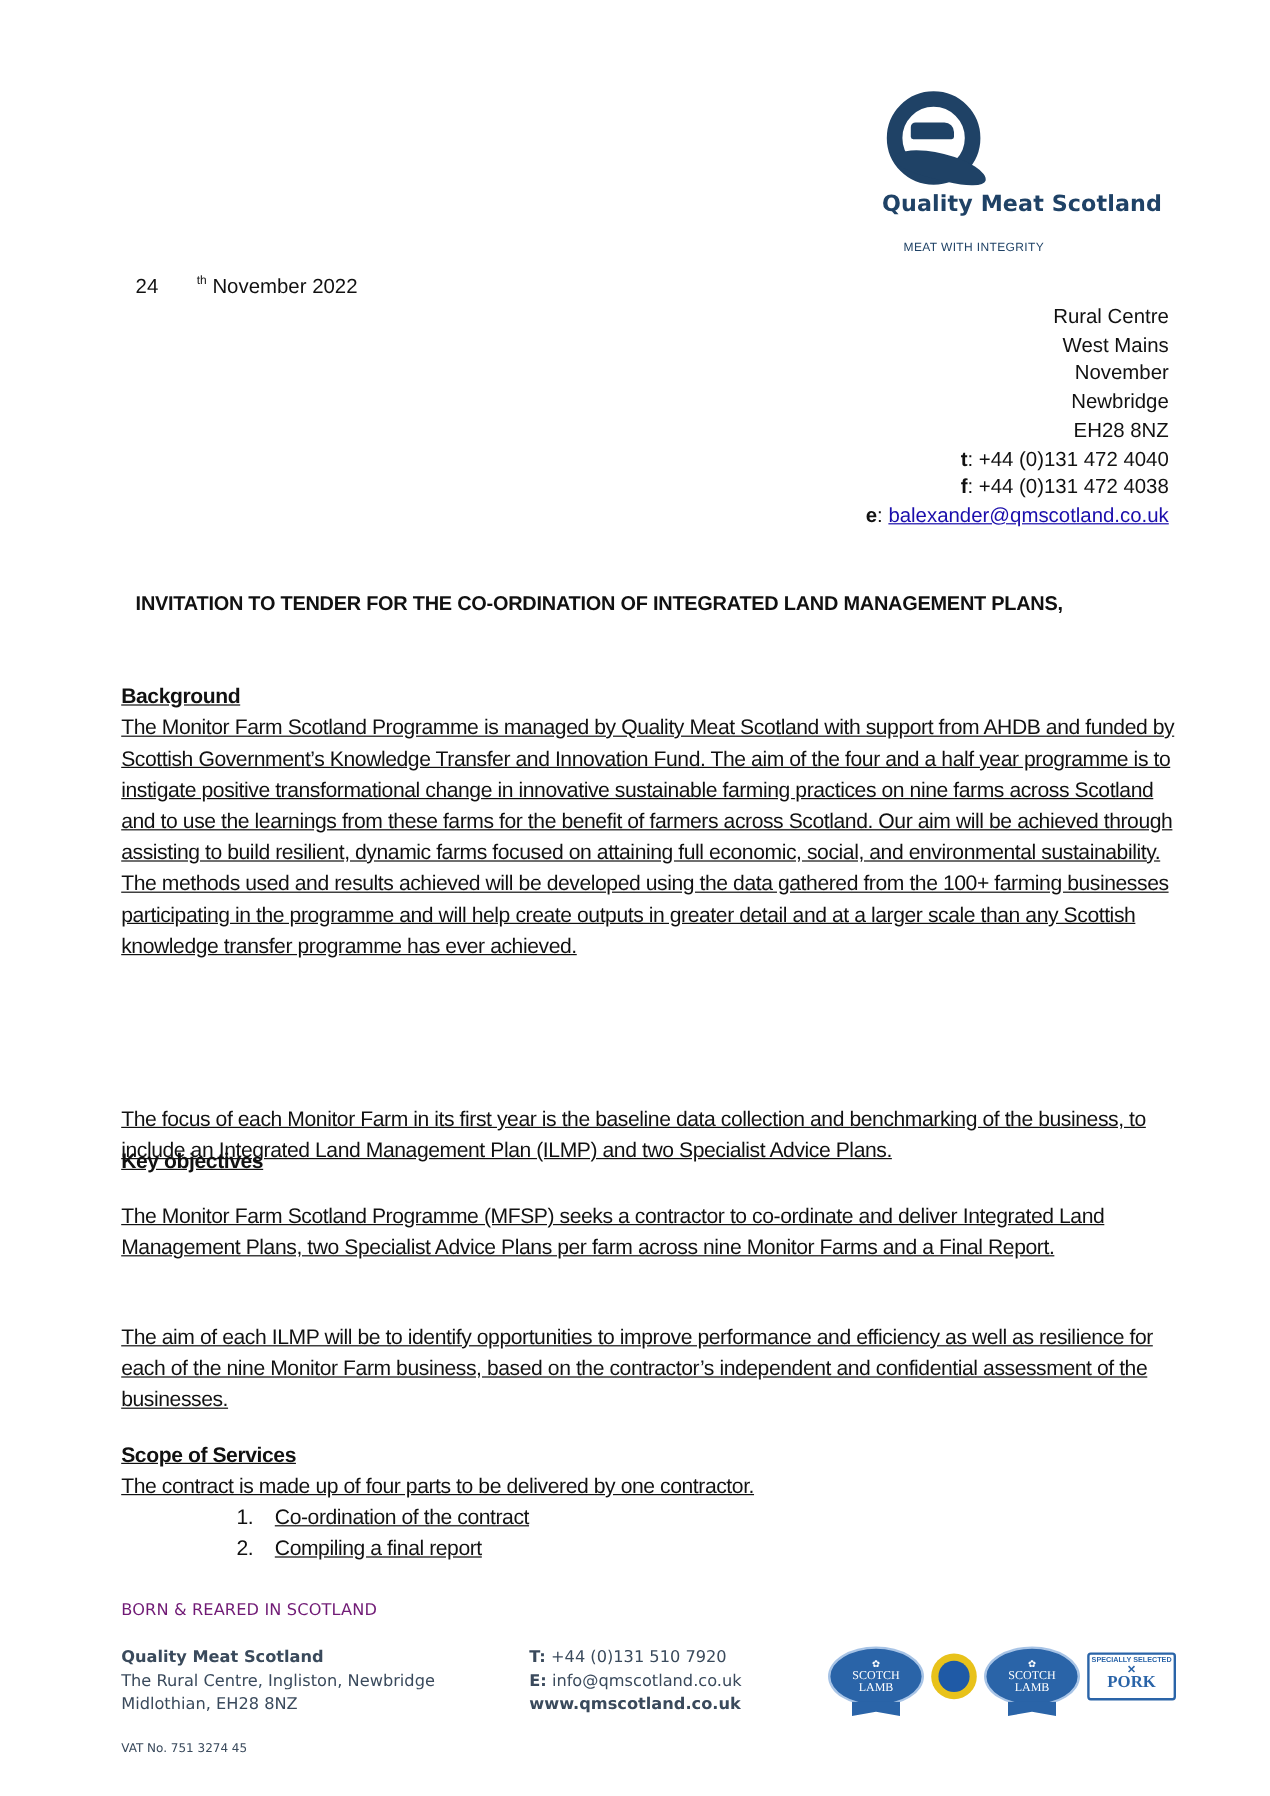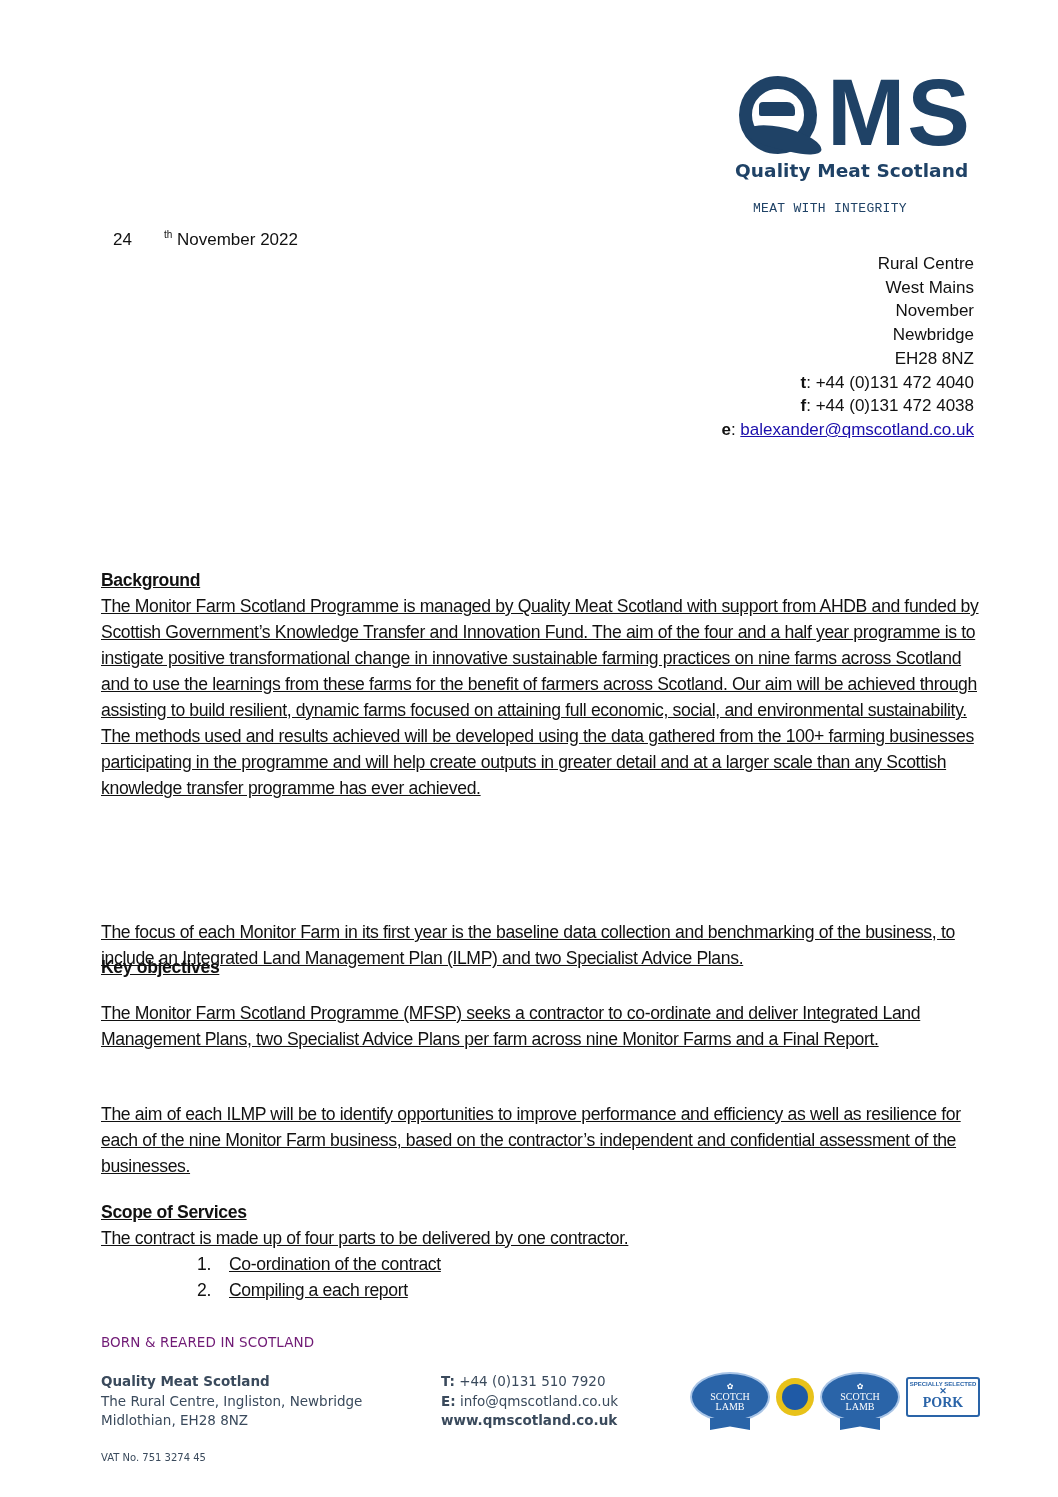--- a/index.html
+++ b/index.html
@@ -13,21 +13,21 @@
   #logo .q { width:88px; height:82px; position:relative; }
   #logo .q .ring { position:absolute; left:0; top:0; width:70px; height:70px; border:13px solid #1f4266;
                    border-radius:50%; box-sizing:border-box; left:4px; top:4px; width:78px; height:78px; }
   #logo .q .tail { position:absolute; left:10px; top:56px; width:78px; height:22px; background:#1f4266;
                    border-radius:50% 50% 40% 40% / 60% 60% 40% 40%; transform:rotate(14deg); }
   #logo .q .animal { position:absolute; left:24px; top:30px; width:36px; height:14px; background:#1f4266; border-radius:4px 8px 2px 2px; }
   #logo .ms { font-family:"Liberation Sans", sans-serif; font-weight:bold; color:#1f4266; font-size:94px;
               line-height:82px; letter-spacing:2px; margin-left:4px; }
   #logo .name { font-family:"DejaVu Sans", sans-serif; font-weight:bold; color:#1f4266; font-size:18.5px;
                 margin-top:6px; letter-spacing:0.1px; }
-  #logo .tagline { font-family:Liberation Mono, monospace; color:#1f4266; font-size:13px; margin-top:20px;
+  #logo .tagline { font-family:Liberation Sans, sans-serif; color:#1f4266; font-size:10px; margin-top:20px;
                    letter-spacing:0.3px; padding-left:18px; }
 
   .calibri { font-family:"Liberation Sans", sans-serif; }
   #date { left:113px; top:229px; font-size:17px; }
   #date sup { font-size:10px;padding-left:32px; }
 
   #address { right:84px; top:252px; text-align:right; font-size:17px; line-height:23.7px; }
   #address a { color:#1a0dab; text-decoration:underline; }
   #address b { font-weight:bold; }
 
@@ -69,40 +69,40 @@
 </head>
 <body>
 
 <div id="logo" class="abs">
   <div class="qms">
     <div class="q">
       <div class="ring"></div>
       <div class="animal"></div>
       <div class="tail"></div>
     </div>
-    <div class="ms">MS</div>
   </div>
   <div class="name">Quality Meat Scotland</div>
   <div class="tagline">MEAT WITH INTEGRITY</div>
 </div>
 
 <div id="date" class="abs calibri"><span>24</span><sup>th</sup><span> November 2022</span></div>
 
 <div id="address" class="abs calibri">
   <div>Rural Centre</div>
   <div>West Mains</div>
   <div>November</div>
   <div>Newbridge</div>
   <div>EH28 8NZ</div>
   <div><b>t</b><span>: +44 (0)131 472 4040</span></div>
   <div><b>f</b><span>: +44 (0)131 472 4038</span></div>
   <div><b>e</b><span>: </span><a href="#">balexander@qmscotland.co.uk </a></div>
 </div>
 
 <div id="title" class="abs calibri">
+  <div>INVITATION TO TENDER FOR THE CO-ORDINATION OF INTEGRATED LAND MANAGEMENT PLANS,</div>
 </div>
 
 <div class="abs body calibri" style="top:567px;">
   <p class="heading">Background</p>
   <p>The Monitor Farm Scotland Programme is managed by Quality Meat Scotland with support from AHDB and funded by Scottish Government’s Knowledge Transfer and Innovation Fund. The aim of the four and a half year programme is to instigate positive transformational change in innovative sustainable farming practices on nine farms across Scotland and to use the learnings from these farms for the benefit of farmers across Scotland.  Our aim will be achieved through assisting to build resilient, dynamic farms focused on attaining full economic, social, and environmental sustainability. The methods used and results achieved will be developed using the data gathered from the 100+ farming businesses participating in the programme and will help create outputs in greater detail and at a larger scale than any Scottish knowledge transfer programme has ever achieved.</p>
 </div>
 <div class="abs body calibri" style="top:895px;margin-top:24px;">
   <p>The focus of each Monitor Farm in its first year is the baseline data collection and benchmarking of the business, to include an Integrated Land Management Plan (ILMP) and two Specialist Advice Plans.</p>
 </div>
 
@@ -114,21 +114,21 @@
 </div>
 <div class="abs body calibri" style="top:1101px;">
   <p>The aim of each ILMP will be to identify opportunities to improve performance and efficiency as well as resilience for each of the nine Monitor Farm business, based on the contractor’s independent and confidential assessment of the businesses.</p>
 </div>
 
 <div class="abs body calibri" style="top:1199px;">
   <p class="heading">Scope of Services</p>
   <p>The contract is made up of four parts to be delivered by one contractor.</p>
   <ol>
     <li><span class="num">1.</span><span>Co-ordination of the contract</span></li>
-    <li><span class="num">2.</span><span>Compiling a each report</span></li>
+    <li><span class="num">2.</span><span>Compiling a final report</span></li>
   </ol>
 </div>
 
 <div id="born" class="abs foot">BORN &amp; REARED IN SCOTLAND</div>
 <div id="foot-addr" class="abs foot">
   <div class="bold">Quality Meat Scotland</div>
   <div>The Rural Centre, Ingliston, Newbridge</div>
   <div>Midlothian, EH28 8NZ</div>
 </div>
 <div id="foot-contact" class="abs foot">

